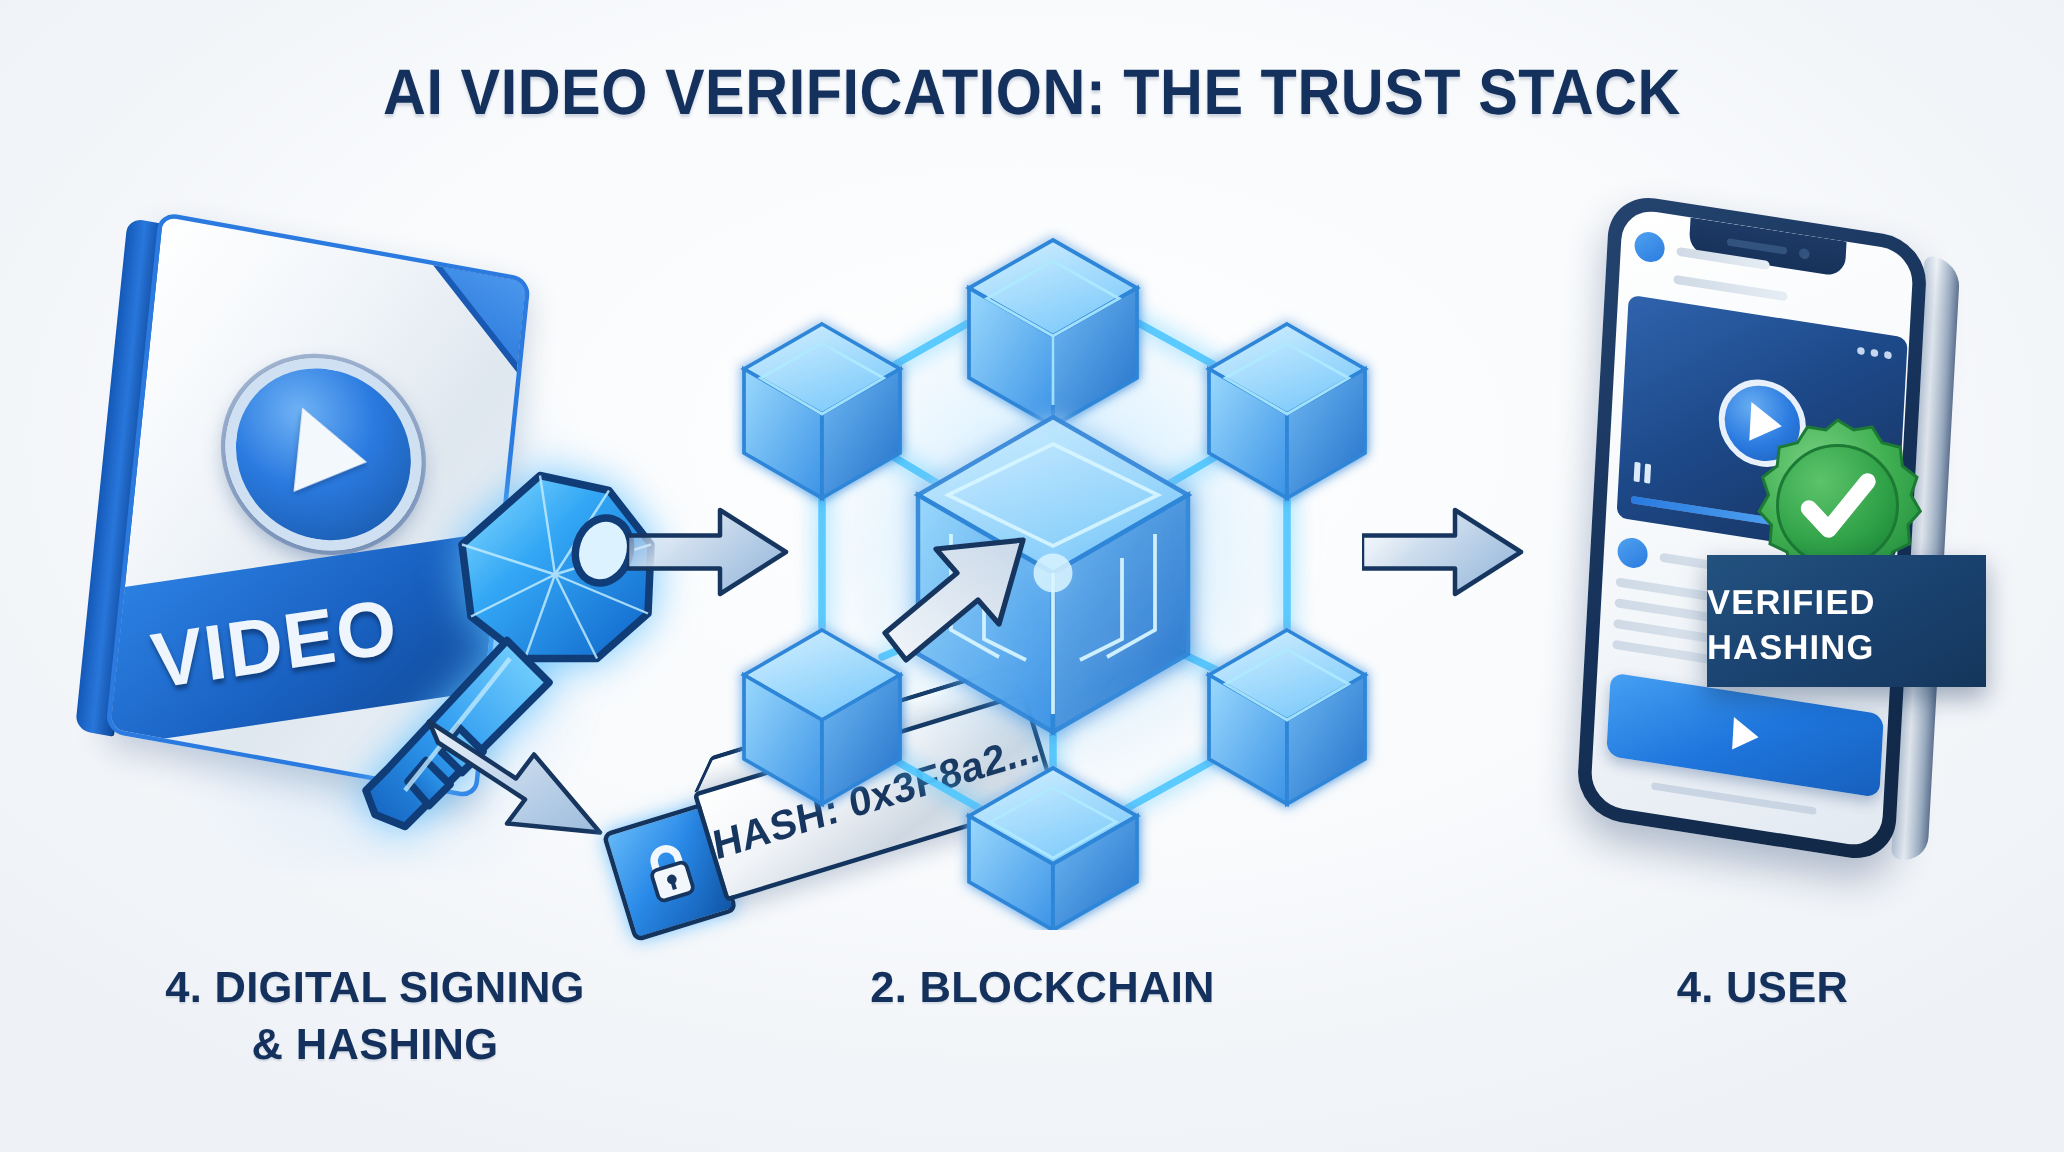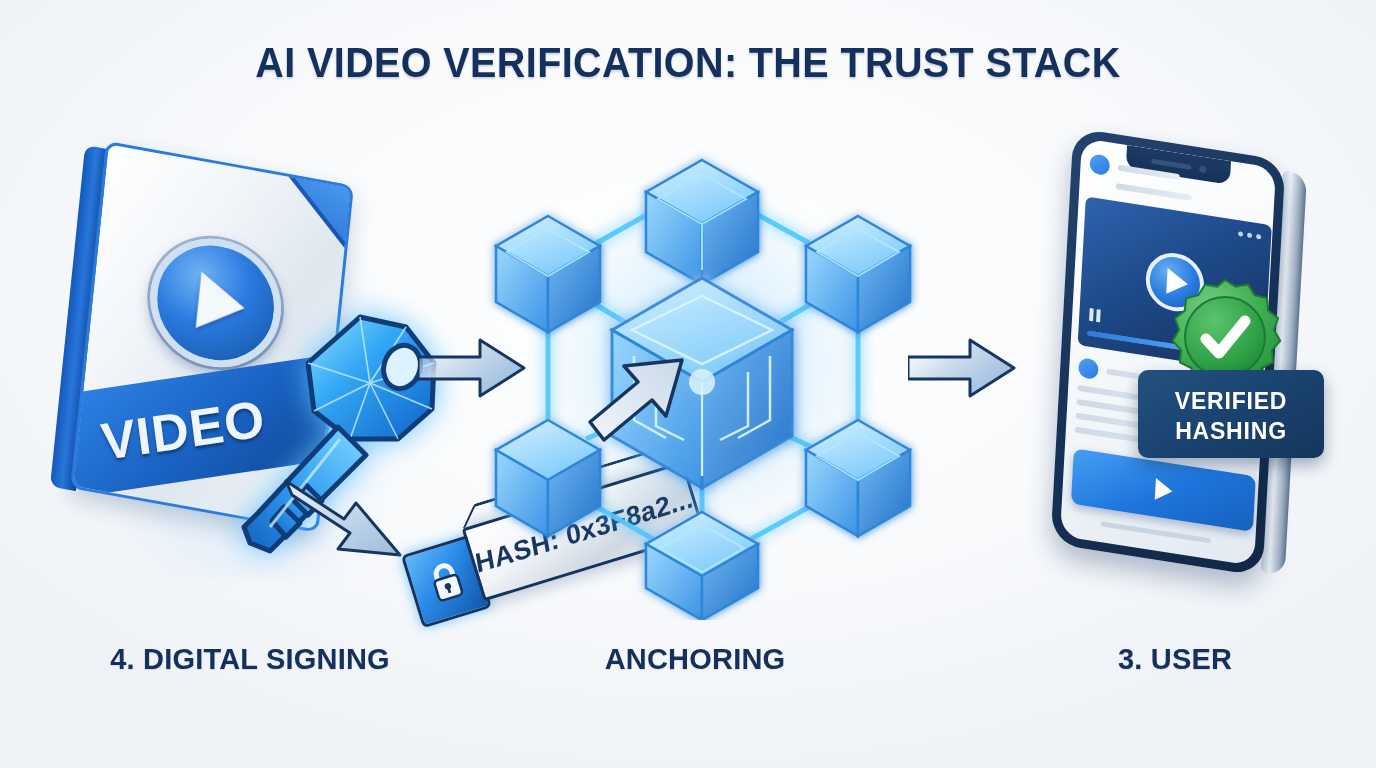--- a/index.html
+++ b/index.html
@@ -365,25 +365,25 @@
     width: 118px; height: 118px;
   }
   .seal-check {
     position: absolute;
     left: 0; top: 0; width: 118px; height: 118px;
   }
   .verified-plate {
     position: absolute;
     left: 0; top: 92px;
     width: 186px; height: 88px;
-    border-radius: 10px;
+    border-radius: 0;
     background: linear-gradient(150deg, #23527f 0%, #1b4472 45%, #14365c 100%);
     box-shadow: 0 7px 16px rgba(15,45,85,0.38);
     display: flex; flex-direction: column;
-    align-items: center; justify-content: center;
+    justify-content: center;
     gap: 4px;
     padding-top: 6px;
   }
   .verified-line {
     color: #ffffff;
     font-size: 23px;
     font-weight: bold;
     letter-spacing: 0.8px;
     line-height: 1.12;
     font-family: "Liberation Sans Narrow", "Liberation Sans", sans-serif;
@@ -472,20 +472,21 @@
           <rect x="16.6" y="25" width="2.8" height="7" fill="#17365f"></rect>
         </svg>
       </div>
       <div class="hash-bar">
         <span class="hash-text">HASH: 0x3F8a2...</span>
       </div>
     </div>
 
     <div class="caption caption-1" style="left:-25px; top:500px; width:430px;">
       <div>4. DIGITAL SIGNING</div>
+      <div>&amp; HASHING</div>
     </div>
   </div>
 
   <div class="conn-arrow" id="arrow1">
     <svg width="110" height="72" viewBox="0 0 110 72">
       <defs>
         <linearGradient id="arrGrad1" x1="0" y1="0" x2="1" y2="0.6">
           <stop offset="0%" stop-color="#eef4fa" stop-opacity="0.15"></stop>
           <stop offset="45%" stop-color="#cfdeee"></stop>
           <stop offset="100%" stop-color="#9ebdde"></stop>
@@ -617,21 +618,21 @@
           <linearGradient id="inArr" x1="0" y1="1" x2="1" y2="0">
             <stop offset="0%" stop-color="#f2f6fa"></stop>
             <stop offset="100%" stop-color="#c9d8e8"></stop>
           </linearGradient>
         </defs>
         <path d="M96,4 L38,10 L52,26 L4,66 L18,84 L66,44 L80,60 Z" fill="url(#inArr)" stroke="#17365f" stroke-width="3.5" stroke-linejoin="round"></path>
       </svg>
     </div>
 
     <div class="caption caption-2" style="left:15px; top:520px; width:420px;">
-      <div>ANCHORING</div>
+      <div>2. BLOCKCHAIN</div>
     </div>
   </div>
 
   <div class="conn-arrow" id="arrow2">
     <svg width="110" height="72" viewBox="0 0 110 72">
       <defs>
         <linearGradient id="arrGrad2" x1="0" y1="0" x2="1" y2="0.6">
           <stop offset="0%" stop-color="#eef4fa" stop-opacity="0.15"></stop>
           <stop offset="45%" stop-color="#cfdeee"></stop>
           <stop offset="100%" stop-color="#9ebdde"></stop>
@@ -718,17 +719,17 @@
           </g>
         </svg>
       </div>
       <div class="verified-plate">
         <div class="verified-line">VERIFIED</div>
         <div class="verified-line">HASHING</div>
       </div>
     </div>
 
     <div class="caption caption-3" style="left:-10px; top:510px; width:350px;">
-      <div>3. USER</div>
+      <div>4. USER</div>
     </div>
   </div>
 
 </div>
 
 </body></html>

